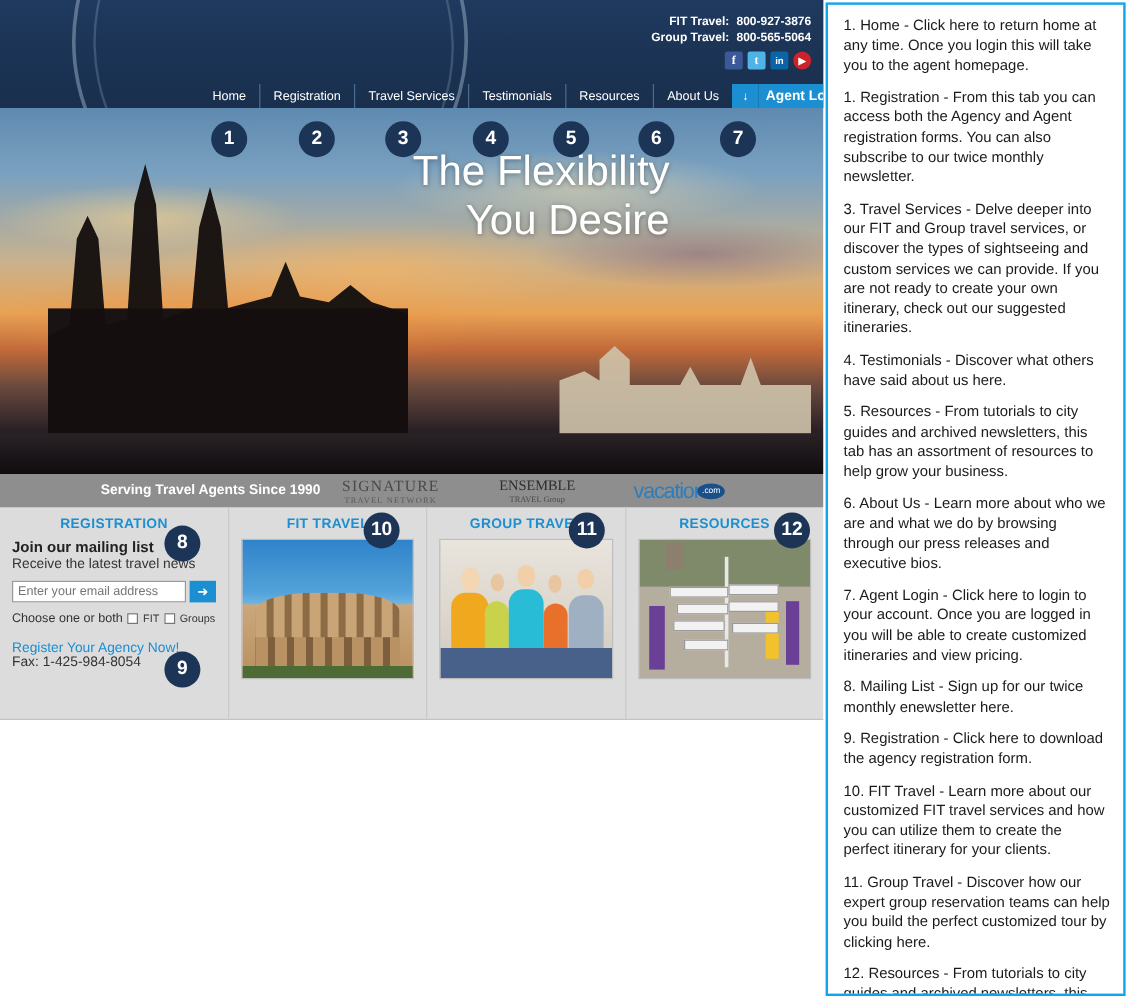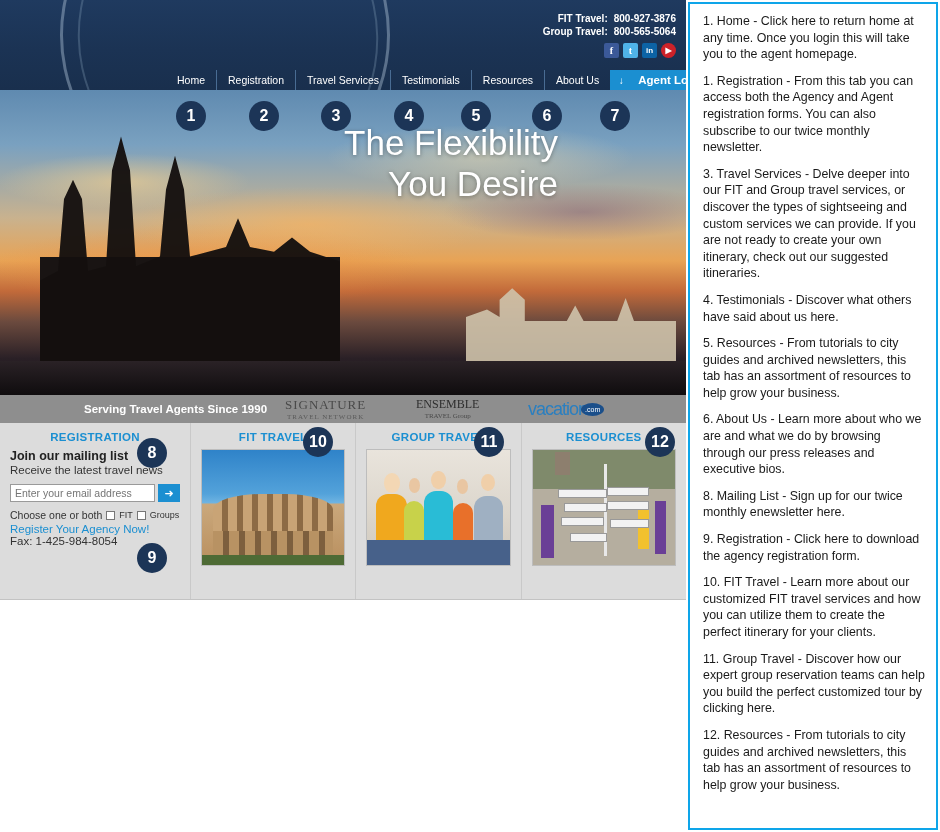--- a/index.html
+++ b/index.html
@@ -216,21 +216,21 @@
     padding: 0 4px; font-family: "Liberation Sans", sans-serif;
   }
   .reg-btn {
     width: 22px; background: #1b8fd1; border: none; color: #fff;
     font-size: 11px; cursor: pointer;
     display:flex; align-items:center; justify-content:center;
   }
   .reg-choose { font-size: 10.5px; color: #333; display: flex; align-items: center; gap: 4px; }
   .reg-choose .cb { width: 9px; height: 9px; border: 1px solid #777; background: #fff; display:inline-block; }
   .reg-choose .cl { font-size: 9px; }
-  .reg-link { display:block; color: #1b8fd1; font-size: 11.5px; margin-top: 2px; text-decoration: none; }
+  .reg-link { display:block; color: #1b8fd1; font-size: 11.5px; margin-top: 13px; text-decoration: none; }
   .reg-fax { color: #333; font-size: 11.5px; }
 
   .card-img {
     width: 100%; height: 117px;
     border: 1px solid #bdbdbd;
     overflow: hidden; position: relative;
   }
   
   .img-fit { background: linear-gradient(180deg,#2f83c9 0%, #53a2da 38%, #6fb4e2 46%, #caa87c 47%, #b98f5e 100%); }
   .img-fit .arch {
@@ -439,20 +439,21 @@
     <div class="badge" style="left:645px; top:427px;">12</div>
   </div>
 
   <div id="annotations">
     <p class="ann">1.  Home - Click here to return home at any time. Once you login this will take you to the agent homepage.</p>
     <p class="ann">1.  Registration - From this tab you can access both the Agency and Agent registration forms. You can also subscribe to our twice monthly newsletter.</p>
     <p class="ann">3. Travel Services - Delve deeper into our FIT and Group travel services, or discover the types of sightseeing and custom services we can provide. If you are not ready to create your own itinerary, check out our suggested itineraries.</p>
     <p class="ann">4. Testimonials - Discover what others have said about us here.</p>
     <p class="ann">5. Resources - From tutorials to city guides and archived newsletters, this tab has an assortment of resources to help grow your business.</p>
     <p class="ann">6. About Us - Learn more about who we are and what we do by browsing through our press releases and executive bios.</p>
+    <p class="ann">7. Agent Login - Click here to login to your account. Once you are logged in you will be able to create customized itineraries and view pricing.</p>
     <p class="ann">8. Mailing List - Sign up for our twice monthly enewsletter here.</p>
     <p class="ann">9. Registration - Click here to download the agency registration form.</p>
     <p class="ann">10. FIT Travel - Learn more about our customized FIT travel services and how you can utilize them to create the perfect itinerary for your clients.</p>
     <p class="ann">11.  Group Travel - Discover how our expert group reservation teams can help you build the perfect customized tour by clicking here.</p>
     <p class="ann">12. Resources - From tutorials to city guides and archived newsletters, this tab has an assortment of resources to help grow your business.</p>
   </div>
 
 </div>
 
 </body></html>

